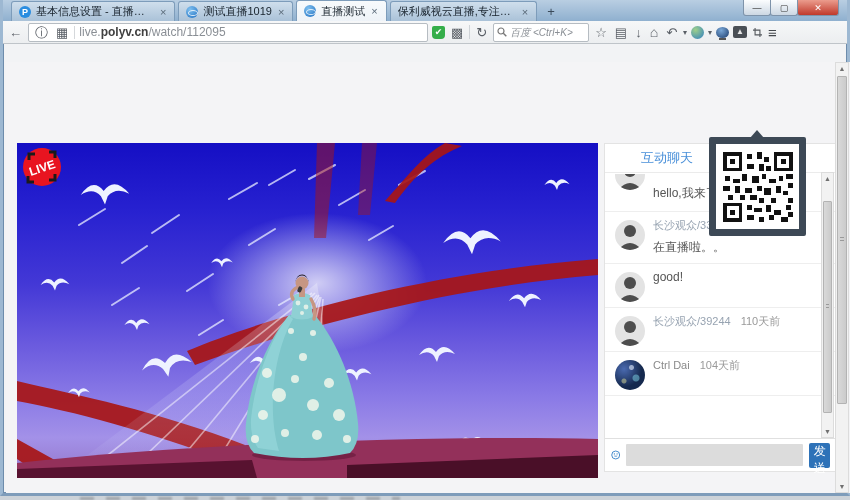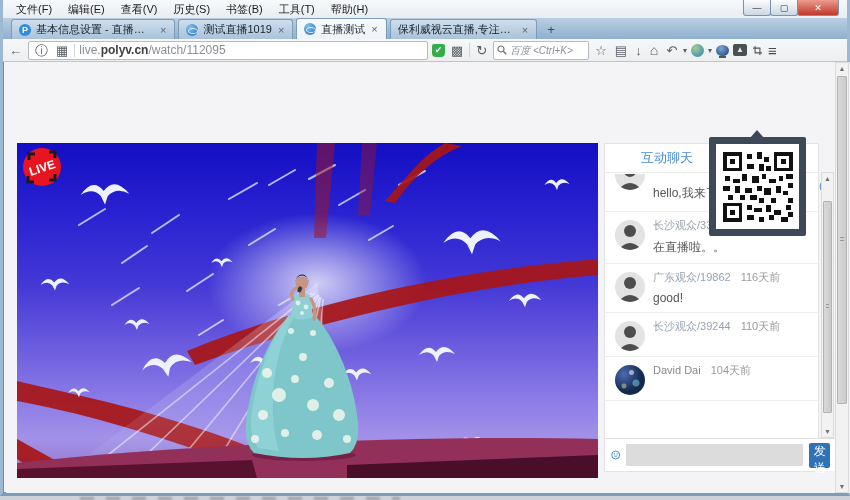--- a/index.html
+++ b/index.html
@@ -72,21 +72,21 @@
   .meta-item { display:flex; align-items:center; gap:4px; }
   .page-actions { position:absolute; right:24px; top:115px; display:flex; align-items:center; gap:18px; }
   .like-count { color:#4a90d9; font-size:12px; margin-left:2px; }
 
   
   .video { position:absolute; left:11px; top:81px; width:581px; height:335px; overflow:hidden;
            background:linear-gradient(180deg,#150fc4 0%,#2721d0 20%,#4338d6 42%,#6a5ade 60%,#8a7ae6 76%,#a391e8 88%,#9a81d6 95%,#8d6cc2 100%); }
   .video svg { position:absolute; left:0; top:0; }
 
   
-  .chat { position:absolute; left:598px; top:81px; width:215px; height:329px; background:#fff;
+  .chat { position:absolute; left:598px; top:81px; width:233px; height:329px; background:#fff;
           border:1px solid #e3e3e3; }
   .chat-header { height:29px; border-bottom:1px solid #ebebeb; display:flex; align-items:center; }
   .chat-header .tab-label { margin-left:36px; font-size:13px; color:#4a90d9; }
   .chat-list { position:absolute; left:0; top:30px; width:231px; height:265px; overflow:hidden; }
   .msg { position:relative; padding:6px 30px 7px 48px; border-bottom:1px solid #eee; min-height:44px; }
   .msg .avatar { position:absolute; left:10px; top:8px; width:30px; height:30px; border-radius:50%;
                  background:#e3e3e3; overflow:hidden; }
   .msg.first { padding-top:2px; min-height:38px; }
   .msg.first .avatar { top:-14px; }
   .avatar svg { display:block; }
@@ -128,29 +128,20 @@
   
   .desktop-strip { position:absolute; left:0; top:496px; width:850px; height:4px; background:#ccd2d8; }
   .desk-marks { position:absolute; top:497px; left:80px; width:320px; height:3px;
                 background:repeating-linear-gradient(90deg,#8a8f94 0 14px, transparent 14px 26px); filter:blur(1px); opacity:.7; }
 </style>
 </head>
 <body>
 
 <div class="win">
 
-  <div class="menubar">
-    <span class="menu-item">文件(F)</span>
-    <span class="menu-item">编辑(E)</span>
-    <span class="menu-item">查看(V)</span>
-    <span class="menu-item">历史(S)</span>
-    <span class="menu-item">书签(B)</span>
-    <span class="menu-item">工具(T)</span>
-    <span class="menu-item">帮助(H)</span>
-  </div>
   <div class="win-controls">
     <div class="wc">—</div>
     <div class="wc">▢</div>
     <div class="wc close">✕</div>
   </div>
 
   <div class="tabstrip">
     <div class="tab">
       <span class="favicon polyv">P</span>
       <span class="title">基本信息设置 - 直播测试</span>
@@ -401,35 +392,34 @@
           <div class="msg-head"><span>长沙观众/33858</span><span class="time"></span></div>
           <div class="msg-text">在直播啦。。</div>
         </div>
         <div class="msg">
           <span class="avatar">
             <svg width="30" height="30" viewBox="0 0 30 30">
                 <circle cx="15" cy="11" r="6" fill="#4d4d4d"></circle>
                 <path d="M3 30 Q15 16 27 30 Z" fill="#4d4d4d"></path>
               </svg>
           </span>
-          <div class="msg-head"><span>广东观众/19862</span><span class="time">116天前</span></div>
           <div class="msg-text">good!</div>
         </div>
         <div class="msg">
           <span class="avatar">
             <svg width="30" height="30" viewBox="0 0 30 30">
                 <circle cx="15" cy="11" r="6" fill="#4d4d4d"></circle>
                 <path d="M3 30 Q15 16 27 30 Z" fill="#4d4d4d"></path>
               </svg>
           </span>
           <div class="msg-head"><span>长沙观众/39244</span><span class="time">110天前</span></div>
         </div>
         <div class="msg">
           <span class="avatar photo"></span>
-          <div class="msg-head"><span style="color:#8a8a8a">David Dai</span><span class="time">104天前</span></div>
+          <div class="msg-head"><span style="color:#8a8a8a">Ctrl Dai</span><span class="time">104天前</span></div>
 
         </div>
       </div>
       <div class="chat-input-row">
         <svg width="22" height="22" viewBox="0 0 22 22">
             <circle cx="11" cy="11" r="9.3" fill="none" stroke="#2a7bc4" stroke-width="2"></circle>
             <circle cx="7.8" cy="8.6" r="1.4" fill="#2a7bc4"></circle>
             <circle cx="14.2" cy="8.6" r="1.4" fill="#2a7bc4"></circle>
             <path d="M6.5 12.5 Q11 17 15.5 12.5 Z" fill="#2a7bc4"></path>
           </svg>

